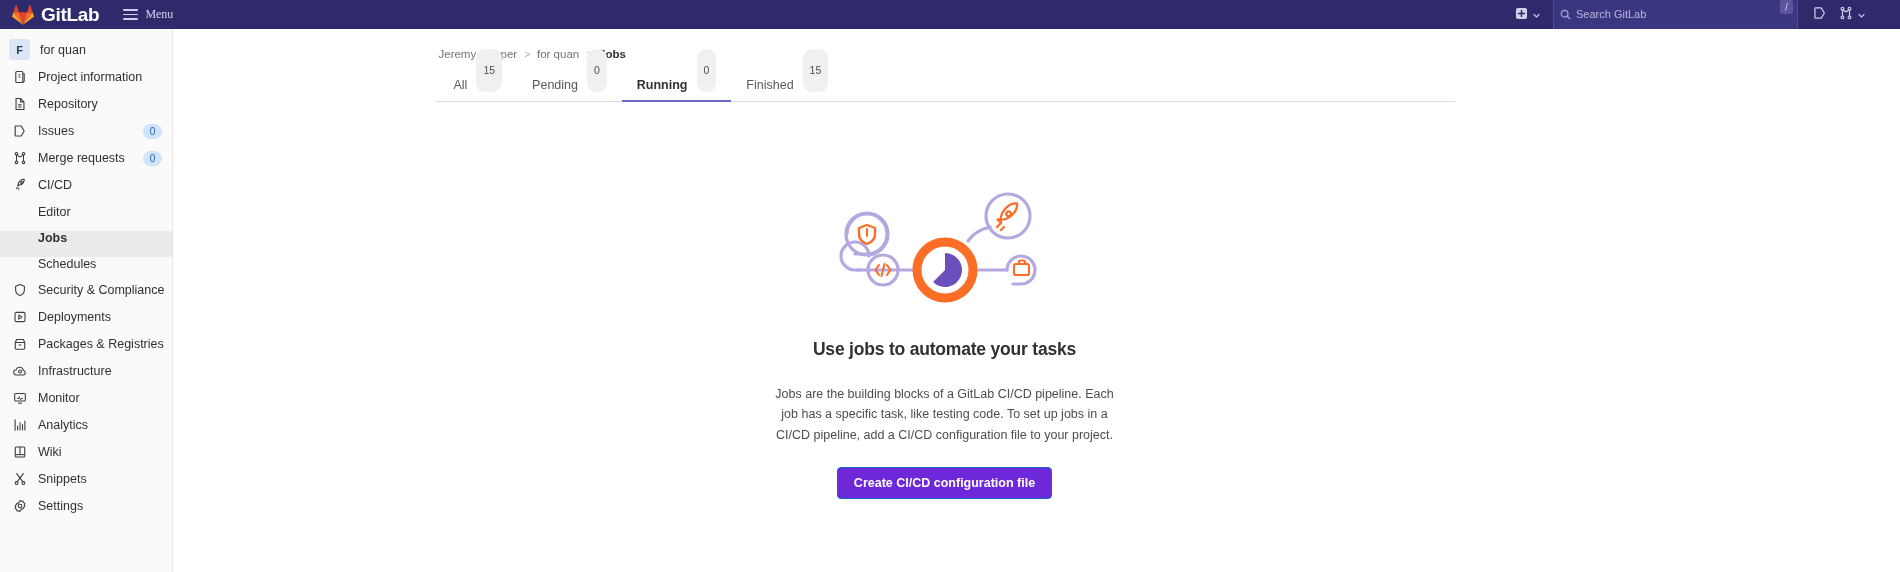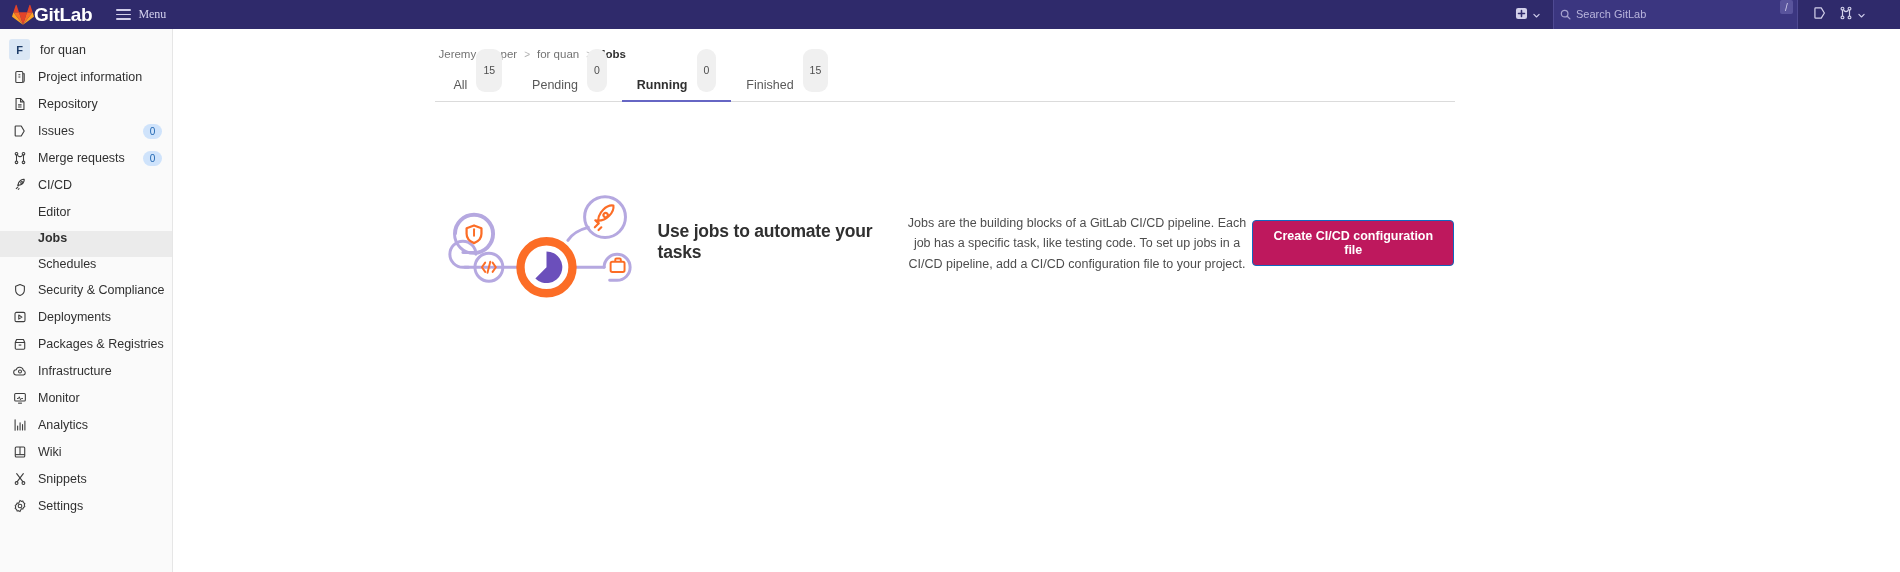--- a/index.html
+++ b/index.html
@@ -13,21 +13,21 @@
   
   .navbar {
     height: 29px;
     background: #2f2a6b;
     display: flex;
     align-items: center;
     padding: 0 10px 0 12px;
     position: relative;
   }
   .brand {
-    display: flex; align-items: center; 
+    display: flex; align-items: center; gap: 7px;
     height: 100%;
   }
   .brand-logo { width: 22px; height: 22px; display:block; }
   .brand-name {
     color: #fff; font-size: 19px; font-weight: bold;
     letter-spacing: -0.3px; line-height: 1;
   }
   .menu-btn {
     display: flex; align-items: center; gap: 7px;
     margin-left: 24px; color: #d6d3ef; font-size: 12px; font-family: Liberation Serif, serif;
@@ -164,37 +164,37 @@
     background: #6666c4;
   }
   .tab-count {
     background: #f0f0f0; color: #4d4d4d;
     border-radius: 9px; font-size: 10.5px; font-weight: normal;
     padding: 15px 7px; line-height: 1.2;
   }
 
   
   .empty-state {
-    display: flex; align-items: center;
+    display: flex; flex-direction: column; align-items: center;
     padding-top: 42px;
   }
   .empty-illus { width: 240px; height: 175px; }
   .empty-title {
     font-size: 17.5px; font-weight: bold; color: #303030;
     margin-top: 20px; letter-spacing: -0.2px;
   }
   .empty-desc {
     margin-top: 24px;
     font-size: 12.5px; color: #4d4d4d;
     text-align: center; line-height: 1.62;
     max-width: 350px;
   }
   .cta-btn {
     margin-top: 22px;
-    background: #be185d; color: #fff;
+    background: #6d28d9; color: #fff;
     border: 1px solid #1068bf; border-radius: 4px;
     font-size: 12.5px; font-weight: bold;
     padding: 8px 16px;
     font-family: "Liberation Sans", sans-serif;
     cursor: pointer;
   }
 </style>
 </head>
 <body>
 

